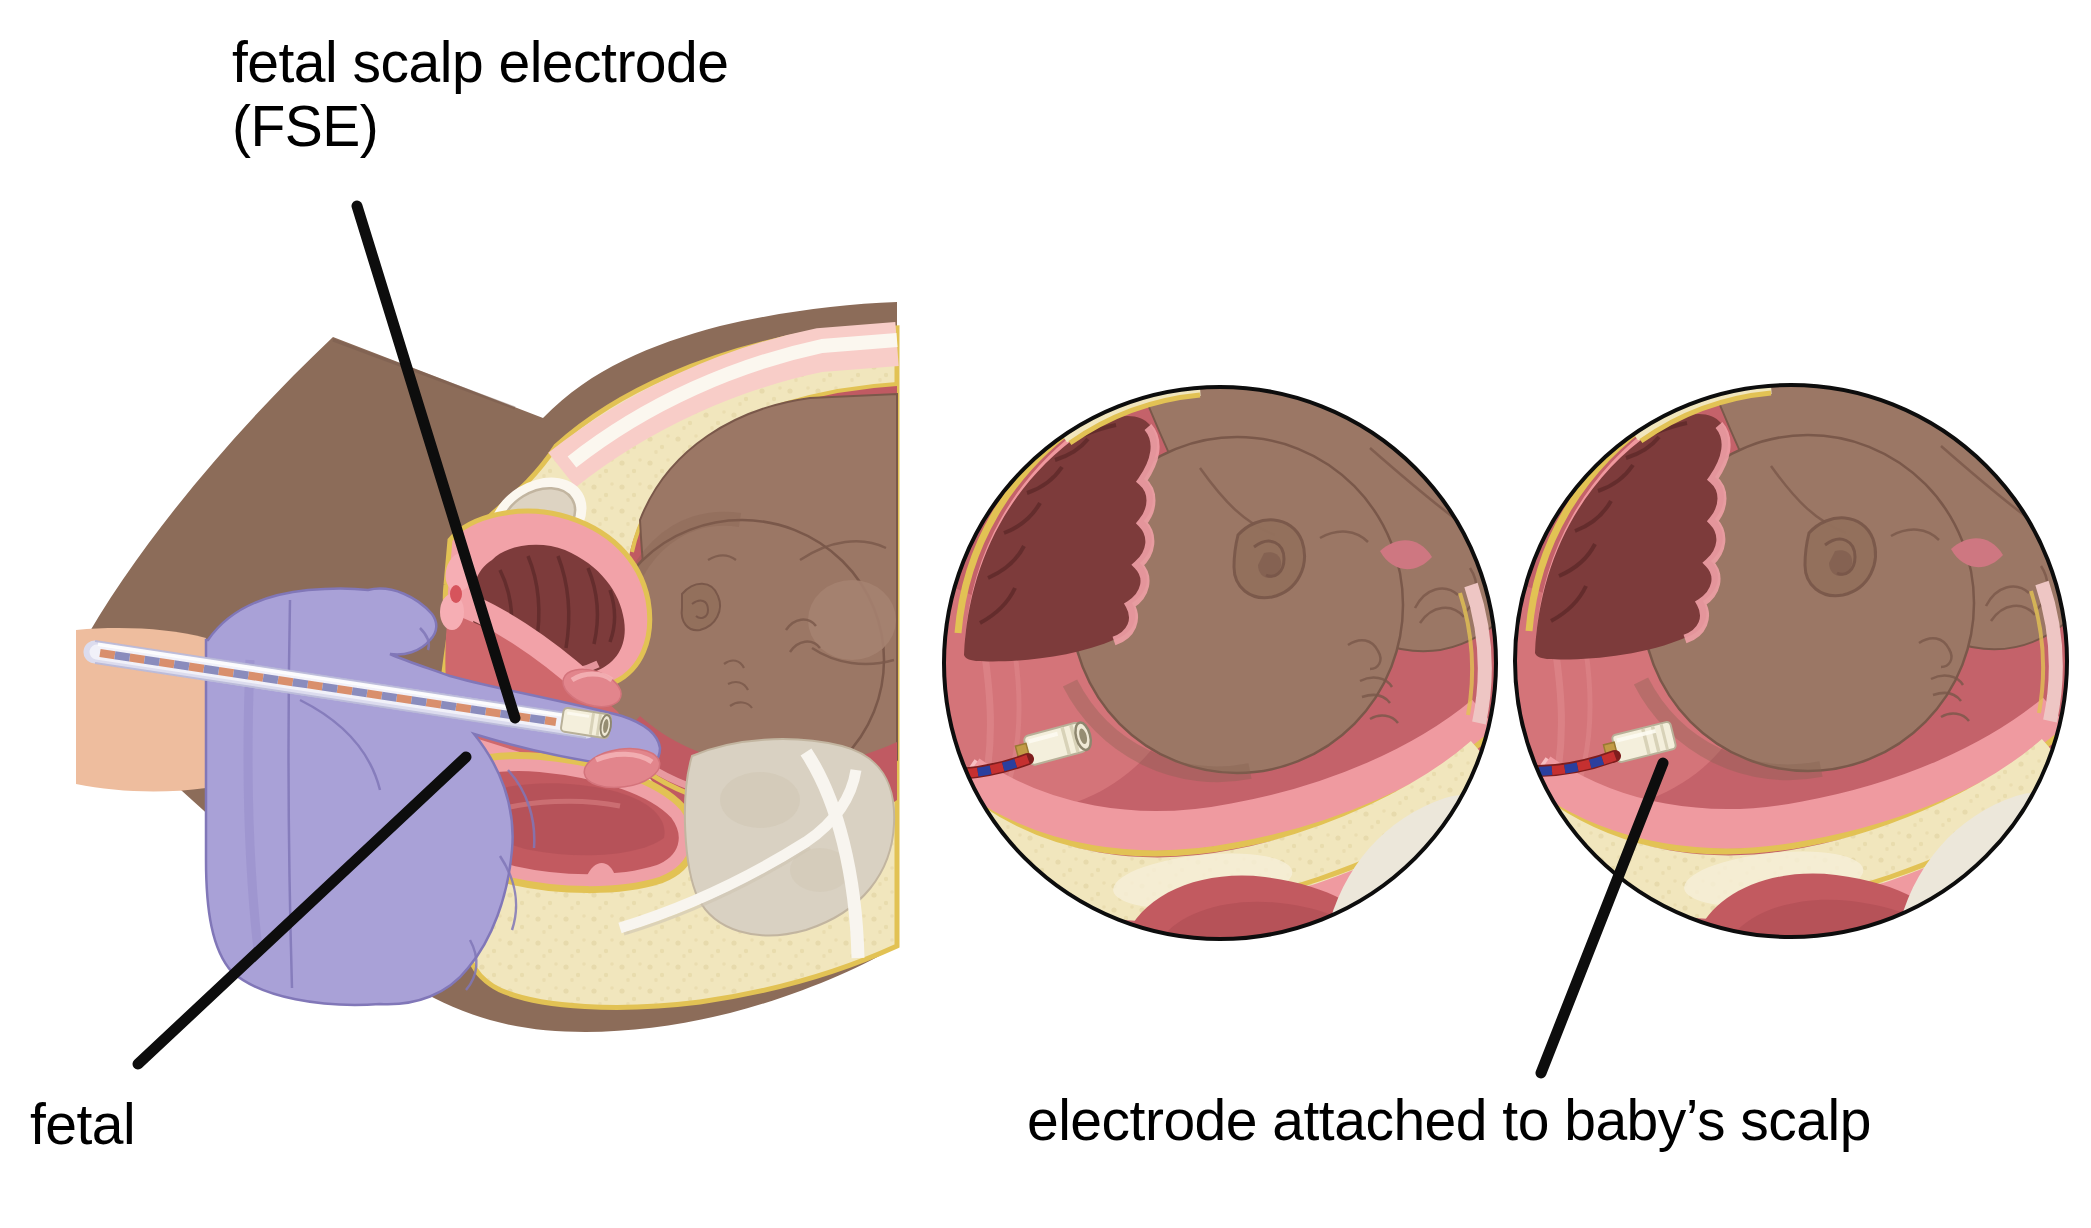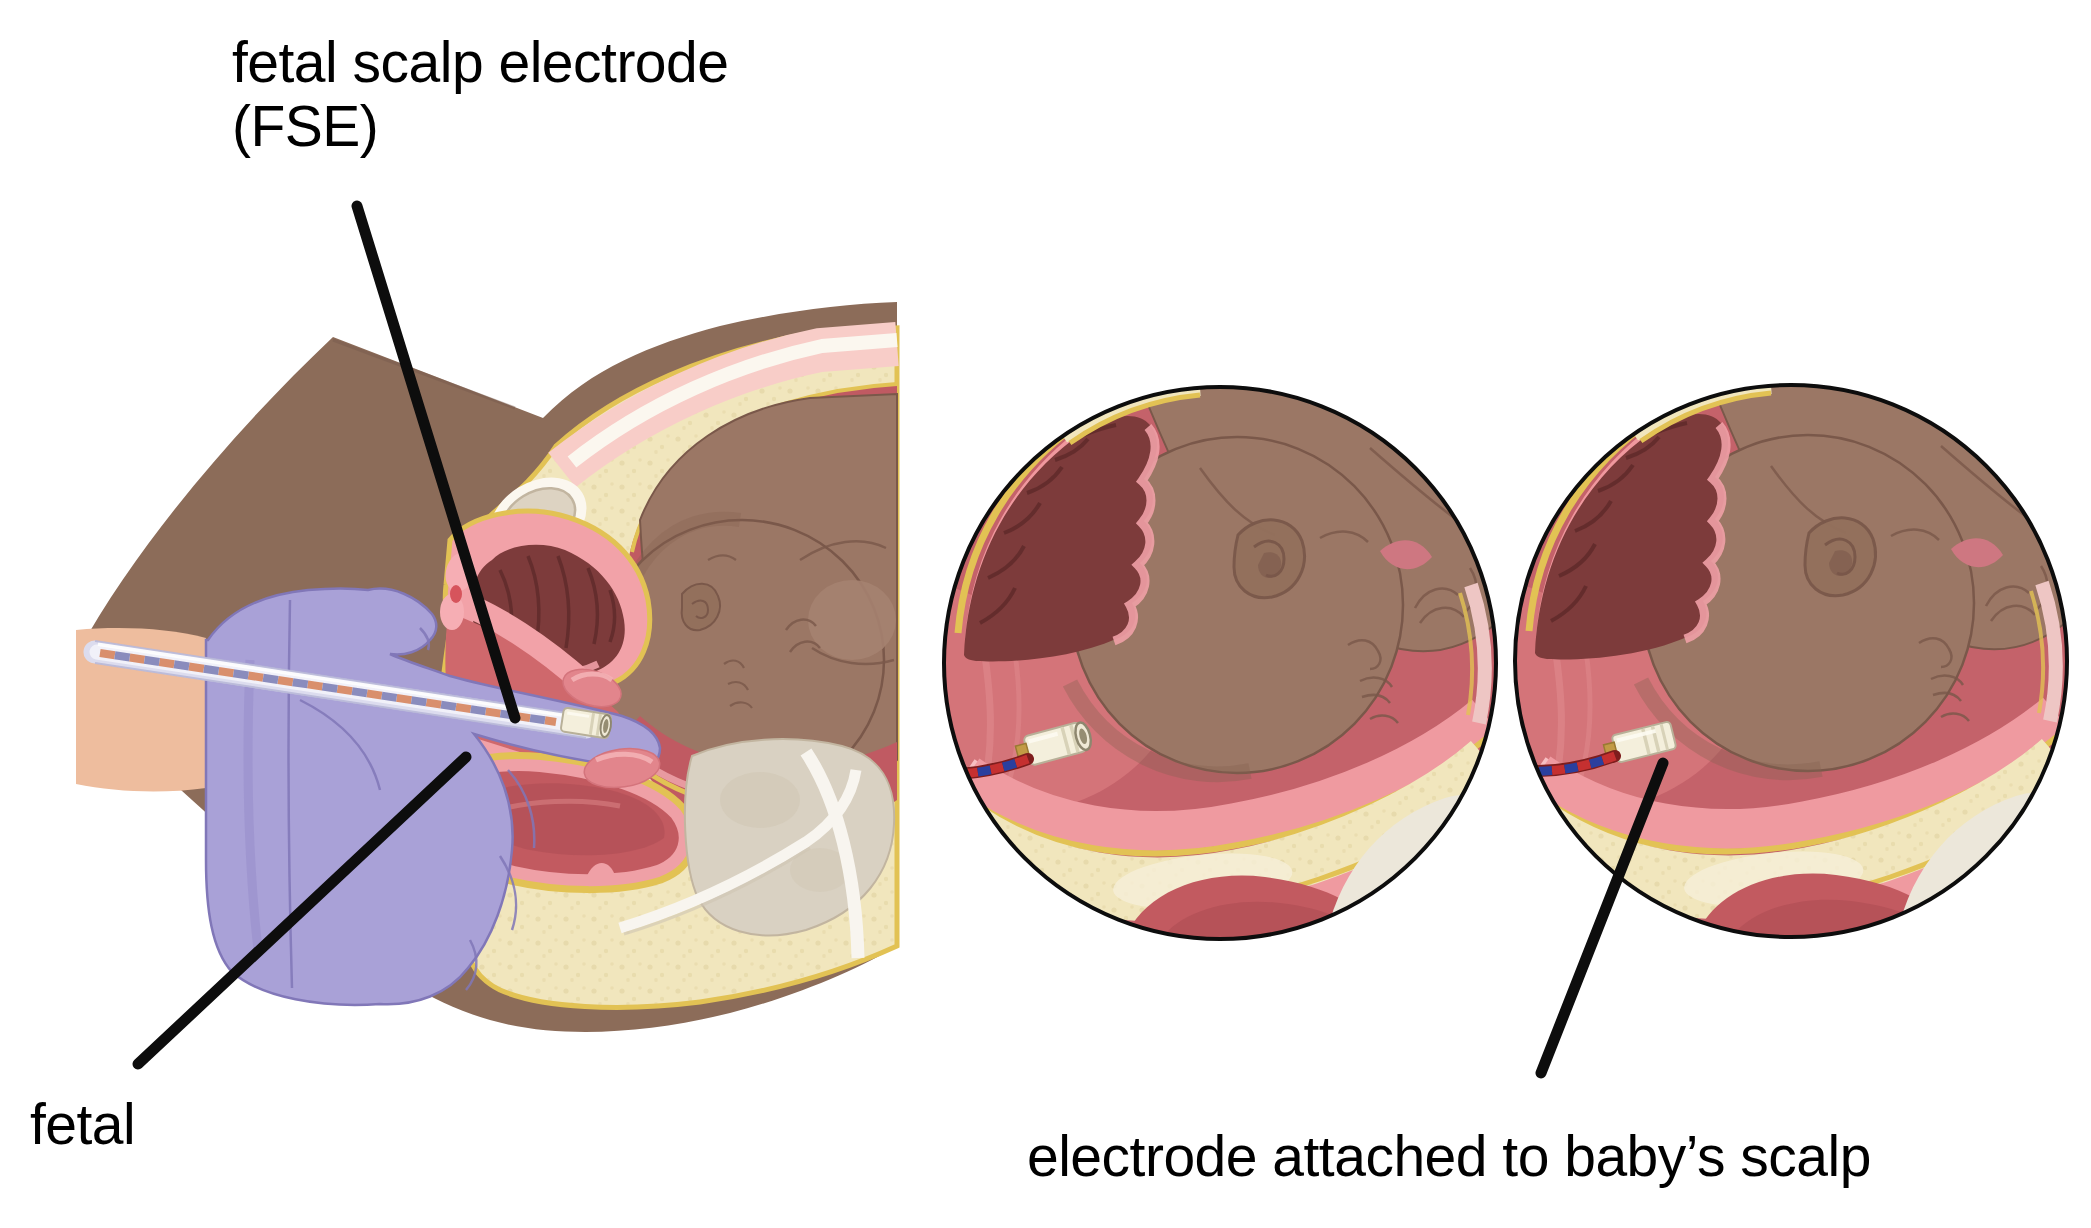--- a/index.html
+++ b/index.html
@@ -14,21 +14,21 @@
   .fig-label{
     position:absolute;
     color:#000;
     font-size:57px;
     line-height:64px;
     letter-spacing:-0.5px;
     white-space:pre-line;
   }
   .label-fse{left:232px;top:30px;}
   .label-cervix{left:30px;top:1092px;}
-  .label-electrode{left:1027px;top:1088px;margin-top:36px;}
+  .label-electrode{left:1027px;top:1088px;}
 </style>
 </head>
 <body style="background: rgb(255, 255, 255);">
 
 <div class="canvas">
 
 <svg width="2091" height="1228" viewBox="0 0 2091 1228">
   <defs>
     <pattern id="fatTex" width="28" height="24" patternUnits="userSpaceOnUse">
       <rect width="28" height="24" fill="var(--c-fat)"></rect>

